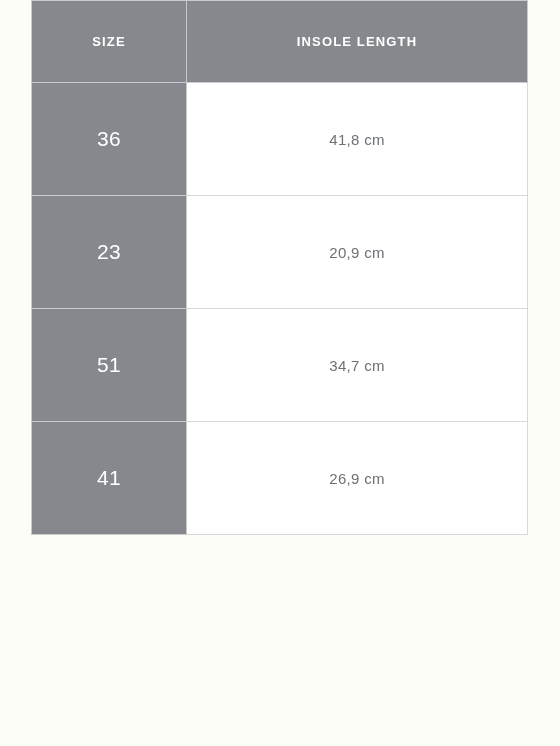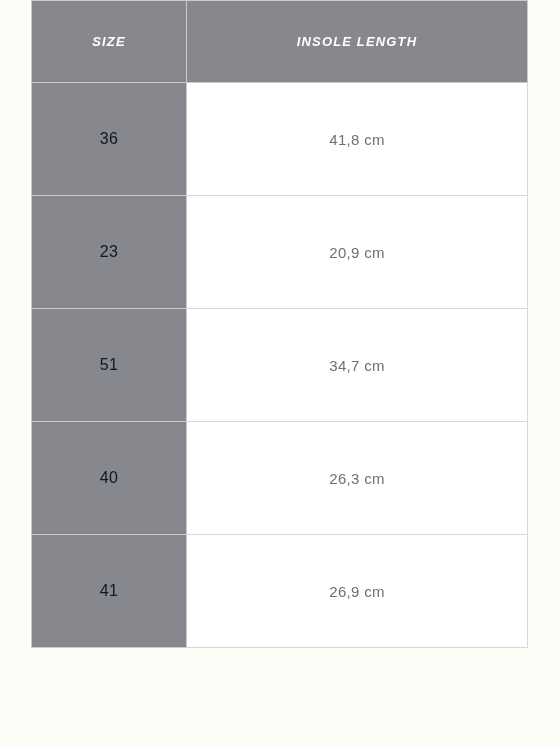--- a/index.html
+++ b/index.html
@@ -47,32 +47,31 @@
   
   .size-table thead th {
     height: 82px;
     background: #86888d;
     color: #ffffff;
     font-size: 13px;
     font-weight: bold;
     letter-spacing: 1.15px;
     text-transform: uppercase;
     border-color: #c9cacc;
-    font-style: italic;
   }
 
   
   .size-table tbody tr {
     height: 113px;
   }
 
   .size-table tbody td.cell-size {
     background: #86888d;
-    color: #0f172a;
-    font-size: 16px;
+    color: #ffffff;
+    font-size: 21px;
     font-weight: normal;
     letter-spacing: 0.4px;
     border-color: #c9cacc;
   }
 
   .size-table tbody td.cell-insole {
     background: #ffffff;
     color: #6d7074;
     font-size: 15px;
     font-weight: normal;
@@ -105,23 +104,19 @@
       </tr>
       <tr>
         <td class="cell-size">23</td>
         <td class="cell-insole">20,9 cm</td>
       </tr>
       <tr>
         <td class="cell-size">51</td>
         <td class="cell-insole">34,7 cm</td>
       </tr>
       <tr>
-        <td class="cell-size">40</td>
-        <td class="cell-insole">26,3 cm</td>
-      </tr>
-      <tr>
         <td class="cell-size">41</td>
         <td class="cell-insole">26,9 cm</td>
       </tr>
     </tbody>
   </table>
 
 </div>
 
 </body></html>

